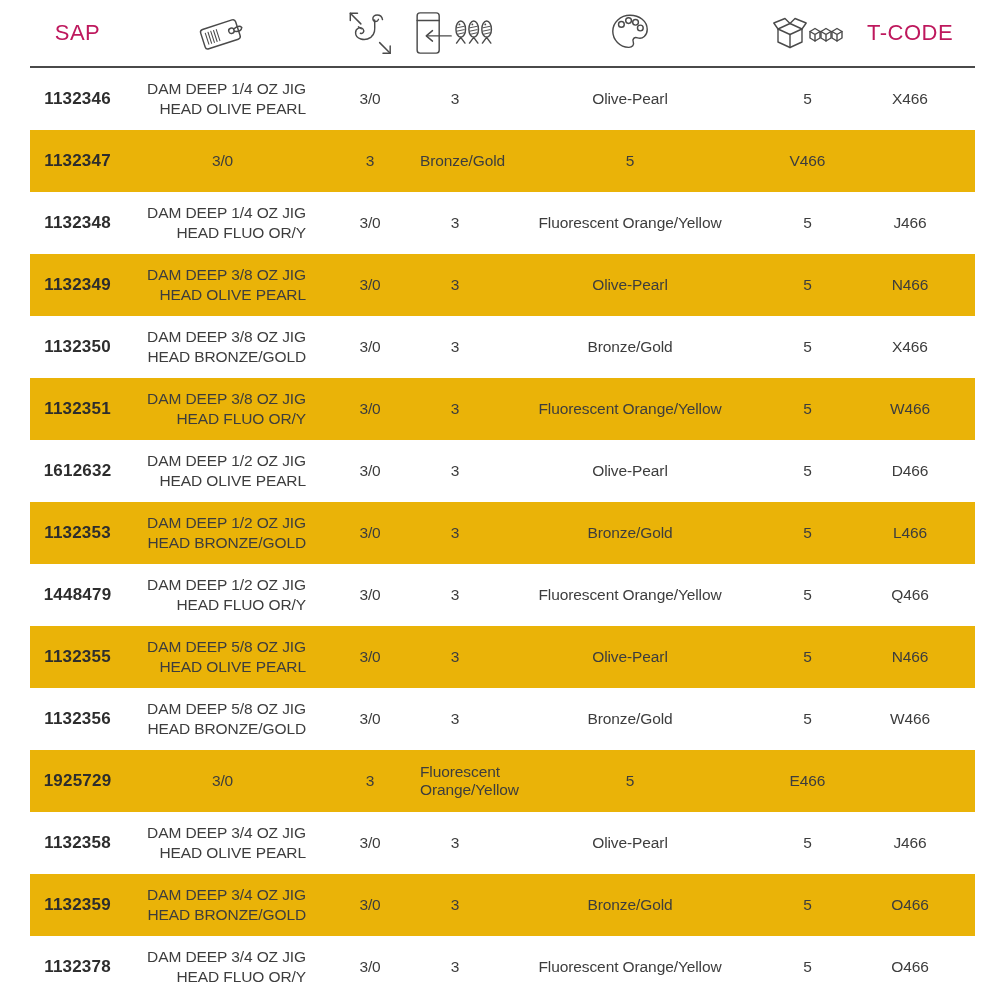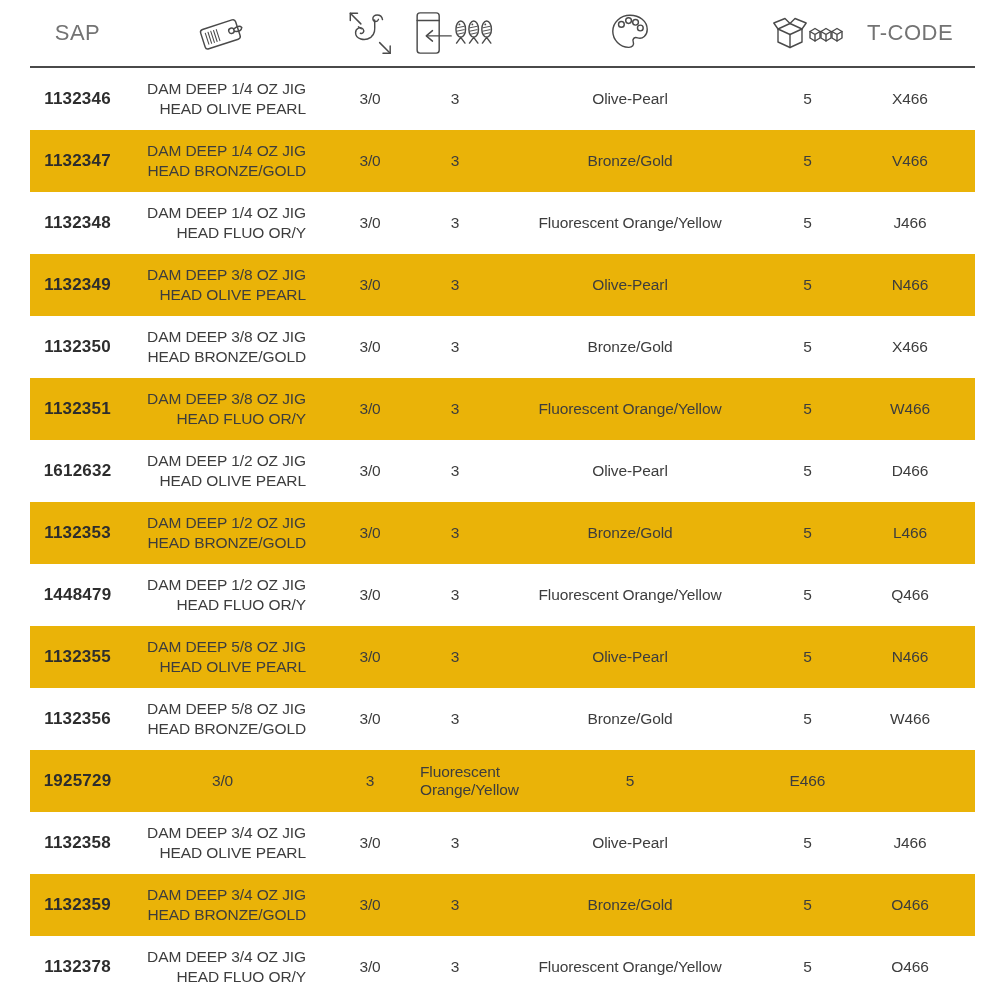--- a/index.html
+++ b/index.html
@@ -17,21 +17,21 @@
     align-items: center;
   }
   .table-header {
     height: 66px;
     border-bottom: 2px solid #4a4a4a;
   }
   .header-cell { text-align: center; }
   .header-label {
     font-size: 22px;
     letter-spacing: 0.5px;
-    color: #737373;
+    color: #be185d;
     font-weight: 500;
   }
   .icon-wrap { display: flex; justify-content: center; align-items: center; }
   .icon-wrap svg { display: block; }
   .body-row { height: 62px; }
   .body-row.alt { background: #eab308; }
   .cell {
     text-align: center;
     font-size: 15.5px;
     letter-spacing: -0.1px;
@@ -163,21 +163,20 @@
     <div class="cell sap">1132346</div>
     <div class="cell name">DAM DEEP 1/4 OZ JIG HEAD OLIVE PEARL</div>
     <div class="cell">3/0</div>
     <div class="cell">3</div>
     <div class="cell">Olive-Pearl</div>
     <div class="cell">5</div>
     <div class="cell">X466</div>
   </div>
       <div class="grid-row body-row alt">
     <div class="cell sap">1132347</div>
-    <div class="cell name">DAM DEEP 1/4 OZ JIG HEAD BRONZE/GOLD</div>
     <div class="cell">3/0</div>
     <div class="cell">3</div>
     <div class="cell">Bronze/Gold</div>
     <div class="cell">5</div>
     <div class="cell">V466</div>
   </div>
       <div class="grid-row body-row">
     <div class="cell sap">1132348</div>
     <div class="cell name">DAM DEEP 1/4 OZ JIG HEAD FLUO OR/Y</div>
     <div class="cell">3/0</div>

